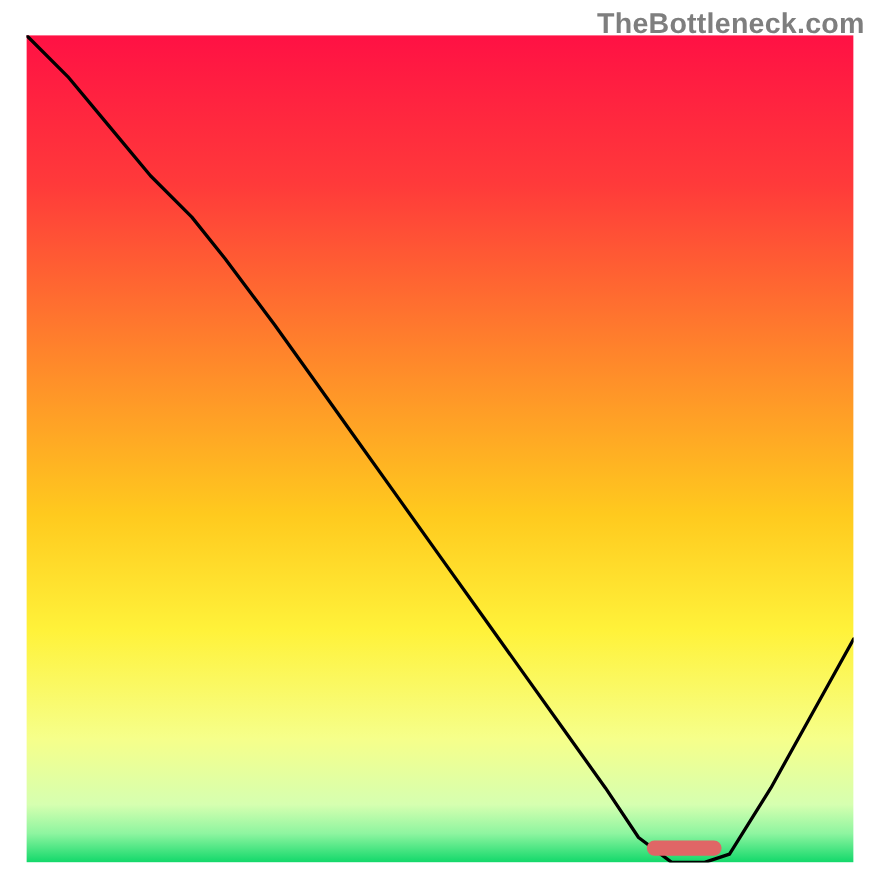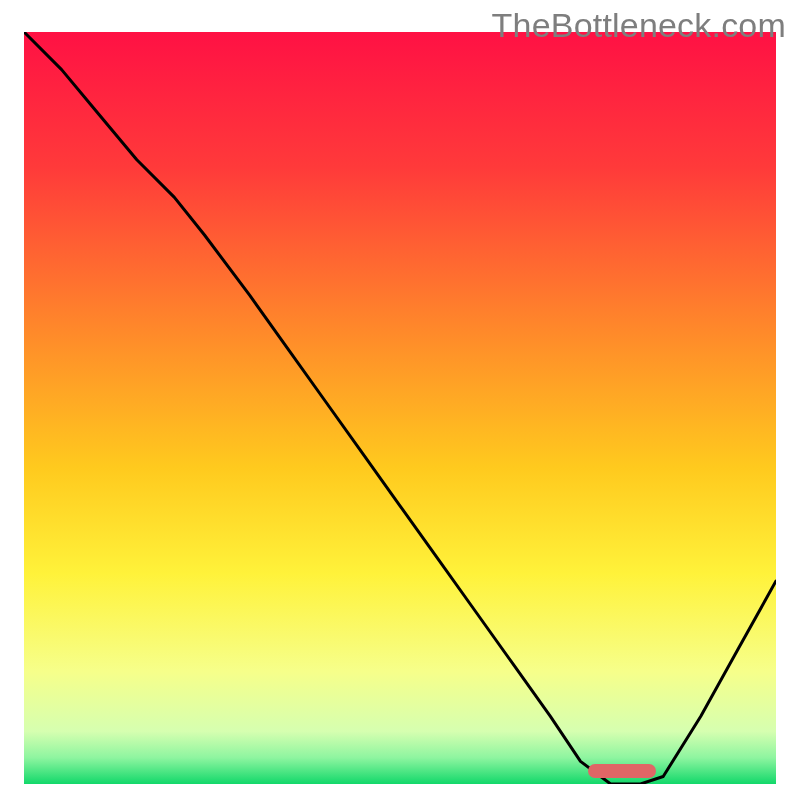--- a/index.html
+++ b/index.html
@@ -13,22 +13,22 @@
   .chart-wrap {
     position: relative;
     width: 800px;
     height: 800px;
     box-sizing: border-box;
   }
   .watermark {
     position: absolute;
     top: 6px;
     right: 14px;
-    font-size: 34px;
-    font-weight: 400;
+    font-size: 26px;
+    font-weight: 700;
     color: #7e7e7e;
     letter-spacing: 0.2px;
     user-select: none;
     z-index: 5;
   }
   .plot-area {
     position: absolute;
     left: 24px;
     top: 32px;
     width: 752px;

